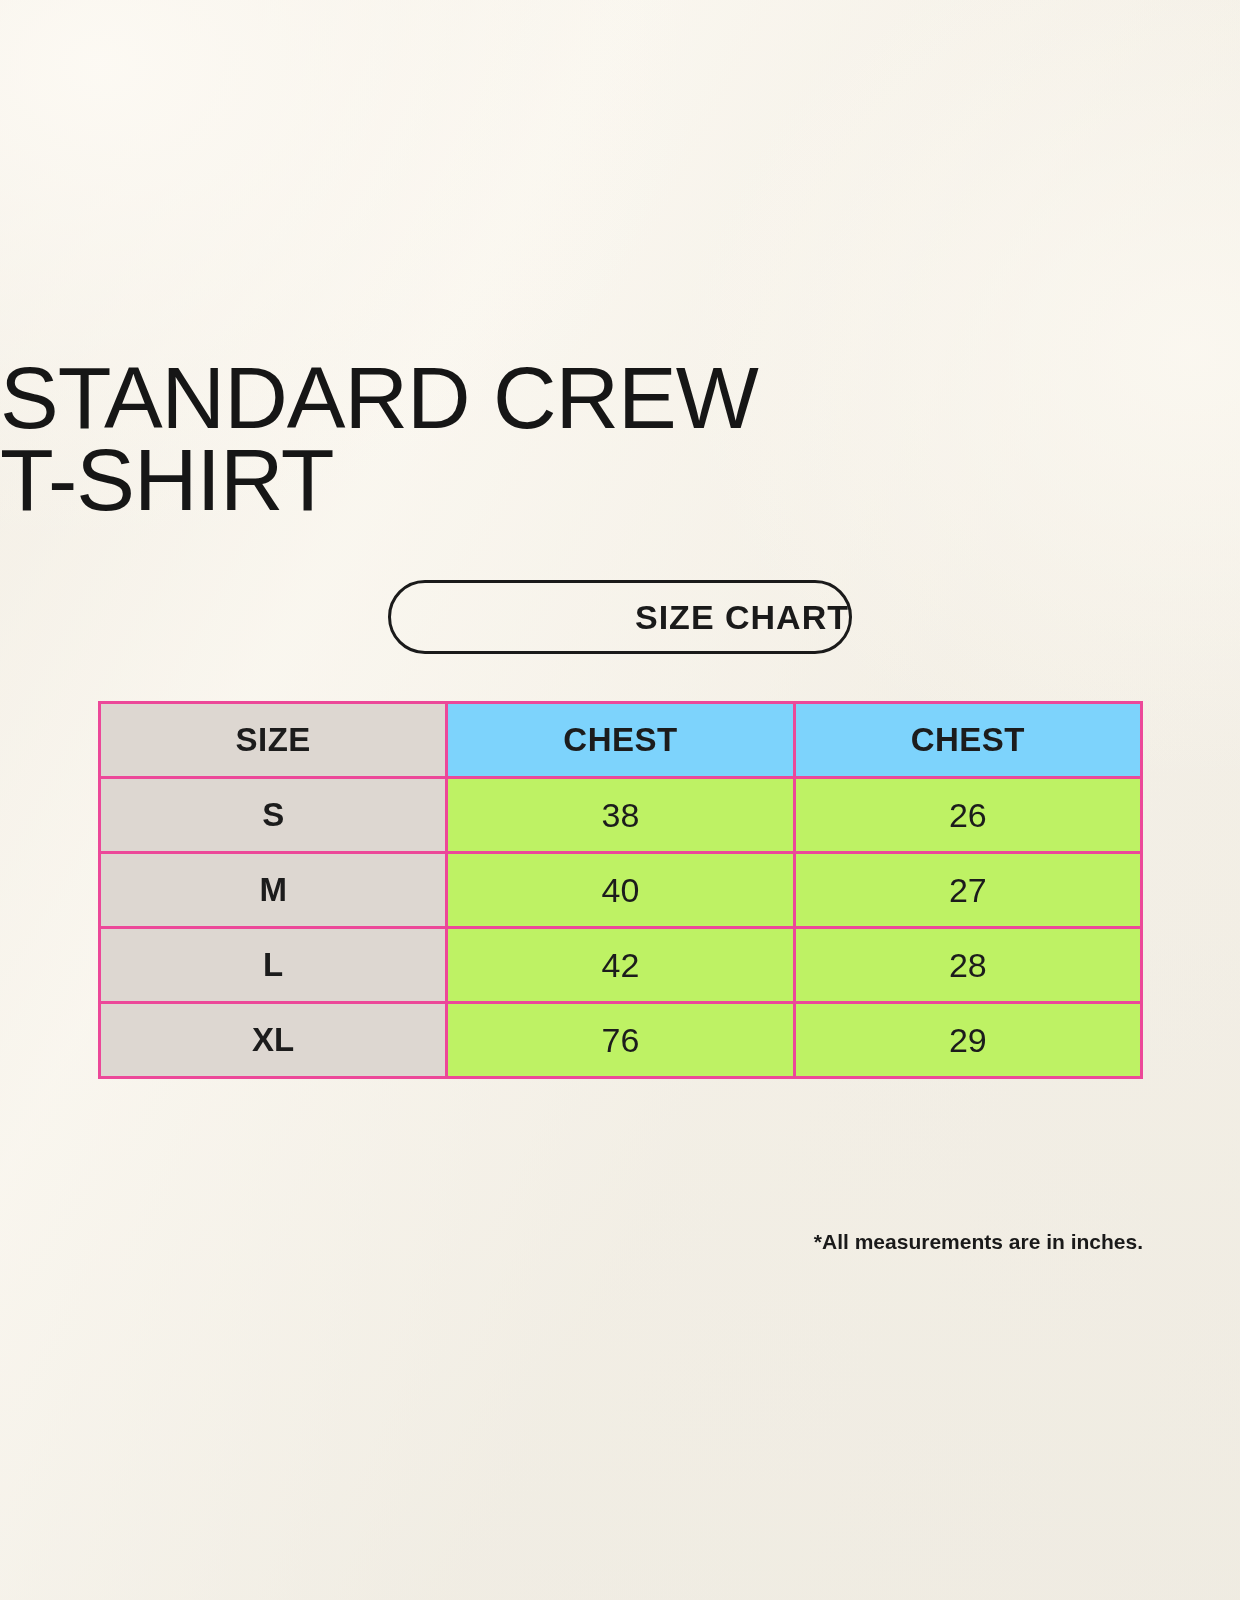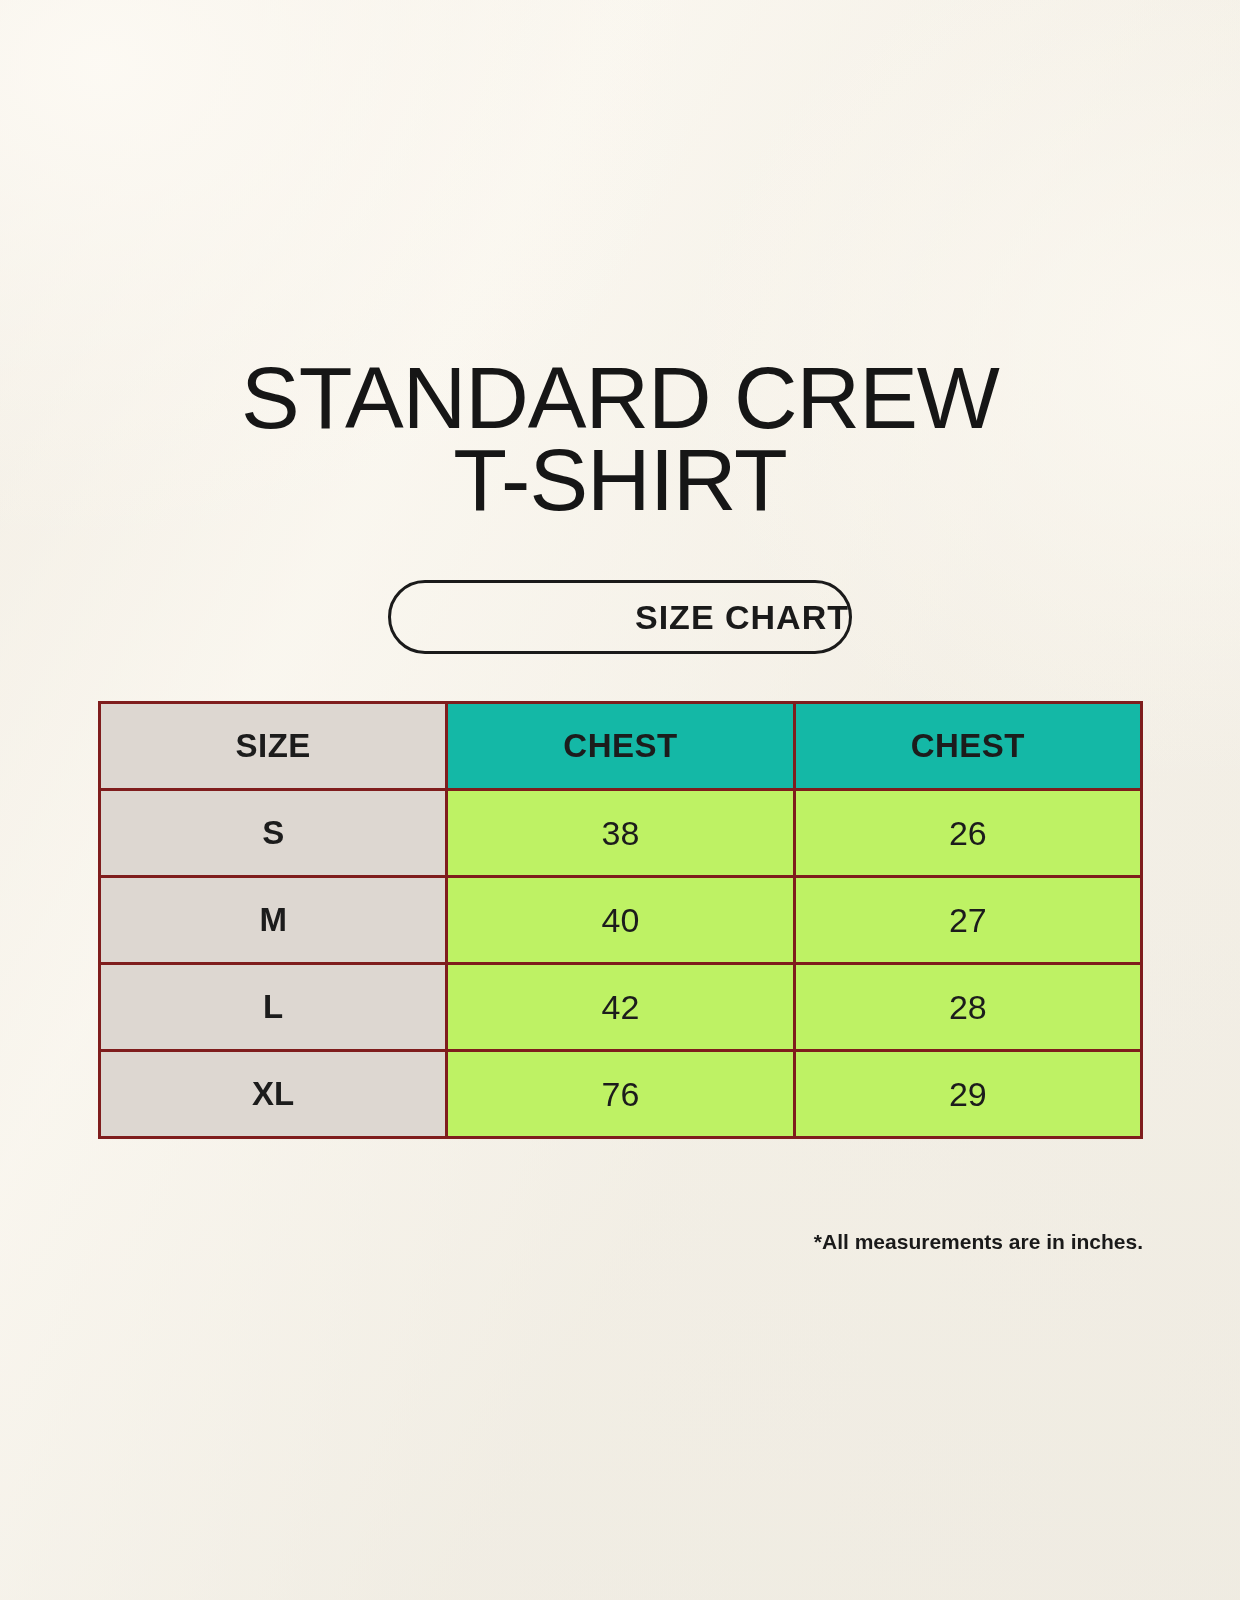--- a/index.html
+++ b/index.html
@@ -20,21 +20,20 @@
       radial-gradient(70% 45% at 96% 22%, rgba(252,249,242,0.8) 0%, rgba(246,242,233,0) 60%),
       linear-gradient(118deg, rgba(235,230,219,0.45) 0%, rgba(251,248,241,0.7) 30%, rgba(240,236,226,0.45) 62%, rgba(238,234,224,0.6) 100%),
       linear-gradient(180deg, rgba(247,243,235,0.4) 55%, rgba(237,234,225,0.6) 100%);
   }
 
   .title {
     position: absolute;
     top: 357px;
     left: 0;
     width: 100%;
-    text-align: center;
     font-size: 88px;
     font-weight: 400;
     line-height: 82px;
     letter-spacing: -1px;
     color: #161616;
   }
   .title .line { display: block; }
 
   .badge {
     position: absolute;
@@ -60,33 +59,33 @@
   table.size-table {
     position: absolute;
     top: 701px;
     left: 98px;
     width: 1045px;
     border-collapse: collapse;
     table-layout: fixed;
   }
   .size-table th,
   .size-table td {
-    border: 3px solid #7f1d1d;
+    border: 3px solid #ec4899;
     text-align: center;
     vertical-align: middle;
-    height: 87px;
+    height: 75px;
     width: 33.33%;
   }
   .size-table th {
     font-size: 33px;
     font-weight: 700;
     letter-spacing: 0.5px;
   }
   .size-table th.col-size      { background: #ddd7d1; }
-  .size-table th.col-measure   { background: #14b8a6; }
+  .size-table th.col-measure   { background: #7dd3fc; }
   .size-table td.cell-size     { background: #ddd7d1; font-size: 33px; font-weight: 700; }
   .size-table td.cell-value    { background: #bef264; font-size: 34px; font-weight: 400; }
 
   .footnote {
     position: absolute;
     top: 1230px;
     right: 97px;
     font-size: 21px;
     font-weight: 700;
     color: #1a1a1a;

